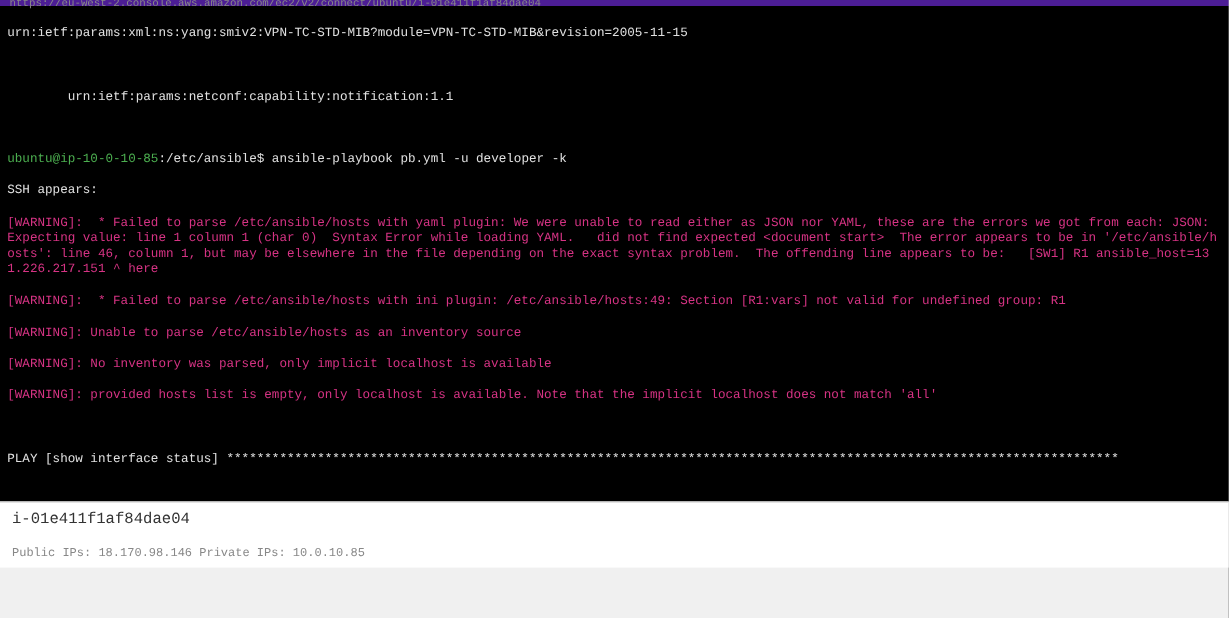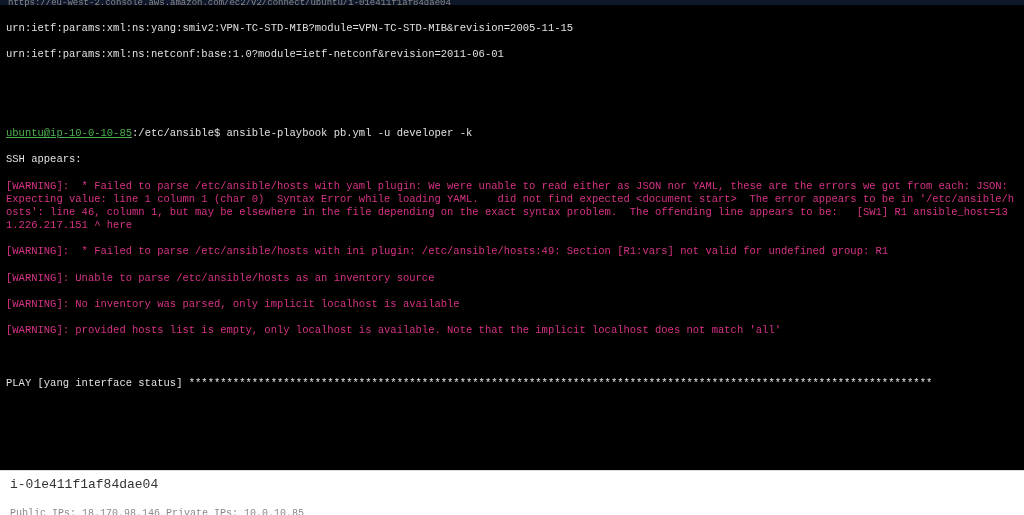--- a/index.html
+++ b/index.html
@@ -6,48 +6,48 @@
   body {
     font-family: "Consolas", "Monaco", "Courier New", monospace;
     background: #f0f0f0;
     width: 1024px;
     height: 515px;
     overflow: hidden;
     font-size: 11px;
   }
   .browser-chrome {
     height: 5px;
-    background: #0f172a;
+    background: #4c1d95;
     display: flex;
     align-items: center;
     padding: 0 8px;
     font-size: 9px;
     color: #666;
   }
   .url-bar {
     flex: 1;
     color: #888;
     overflow: hidden;
     white-space: nowrap;
   }
   .terminal {
     background: #000;
     color: #ccc;
     padding: 4px 6px;
-    height: 465px;
+    height: 413px;
     overflow: hidden;
     line-height: 1.25;
     font-size: 10.5px;
     white-space: pre-wrap;
     word-break: break-all;
   }
   .line { white-space: pre-wrap; }
   .white { color: #e0e0e0; }
   .magenta { color: #d63384; font-family: Liberation Mono, monospace; }
-  .green { color: #4caf50; text-decoration: underline; }
+  .green { color: #4caf50; }
   .footer {
     background: #fff;
     padding: 6px 10px;
     border-top: 1px solid #ddd;
   }
   .footer .instance {
     font-size: 13px;
     color: #333;
     font-weight: 400;
     margin-bottom: 16px;
@@ -60,32 +60,32 @@
 </style>
 </head>
 <body>
 
 <div class="browser-chrome">
   <span class="url-bar">https://eu-west-2.console.aws.amazon.com/ec2/v2/connect/ubuntu/i-01e411f1af84dae04</span>
 </div>
 
 <div class="terminal">
 <div class="line white">urn:ietf:params:xml:ns:yang:smiv2:VPN-TC-STD-MIB?module=VPN-TC-STD-MIB&amp;revision=2005-11-15</div>
-<div class="line white">urn:ietf:params:xml:ns:netconf:base:1.0?module=ietf-netconf&amp;revision=2011-06-01</div>
 <div class="line">&nbsp;</div>
+<div class="line white">        urn:ietf:params:netconf:capability:notification:1.1</div>
 <div class="line">&nbsp;</div>
 <div class="line"><span class="green">ubuntu@ip-10-0-10-85</span><span class="white">:/etc/ansible$</span><span class="white"> ansible-playbook pb.yml -u developer -k</span></div>
 <div class="line white">SSH appears:</div>
 <div class="line magenta">[WARNING]:  * Failed to parse /etc/ansible/hosts with yaml plugin: We were unable to read either as JSON nor YAML, these are the errors we got from each: JSON: Expecting value: line 1 column 1 (char 0)  Syntax Error while loading YAML.   did not find expected &lt;document start&gt;  The error appears to be in '/etc/ansible/hosts': line 46, column 1, but may be elsewhere in the file depending on the exact syntax problem.  The offending line appears to be:   [SW1] R1 ansible_host=131.226.217.151 ^ here</div>
 <div class="line magenta">[WARNING]:  * Failed to parse /etc/ansible/hosts with ini plugin: /etc/ansible/hosts:49: Section [R1:vars] not valid for undefined group: R1</div>
 <div class="line magenta">[WARNING]: Unable to parse /etc/ansible/hosts as an inventory source</div>
 <div class="line magenta">[WARNING]: No inventory was parsed, only implicit localhost is available</div>
 <div class="line magenta">[WARNING]: provided hosts list is empty, only localhost is available. Note that the implicit localhost does not match 'all'</div>
 <div class="line">&nbsp;</div>
-<div class="line white">PLAY [yang interface status] **********************************************************************************************************************</div>
+<div class="line white">PLAY [show interface status] **********************************************************************************************************************</div>
 <div class="line">&nbsp;</div>
 
 
 
 
 
 
 
 
 

